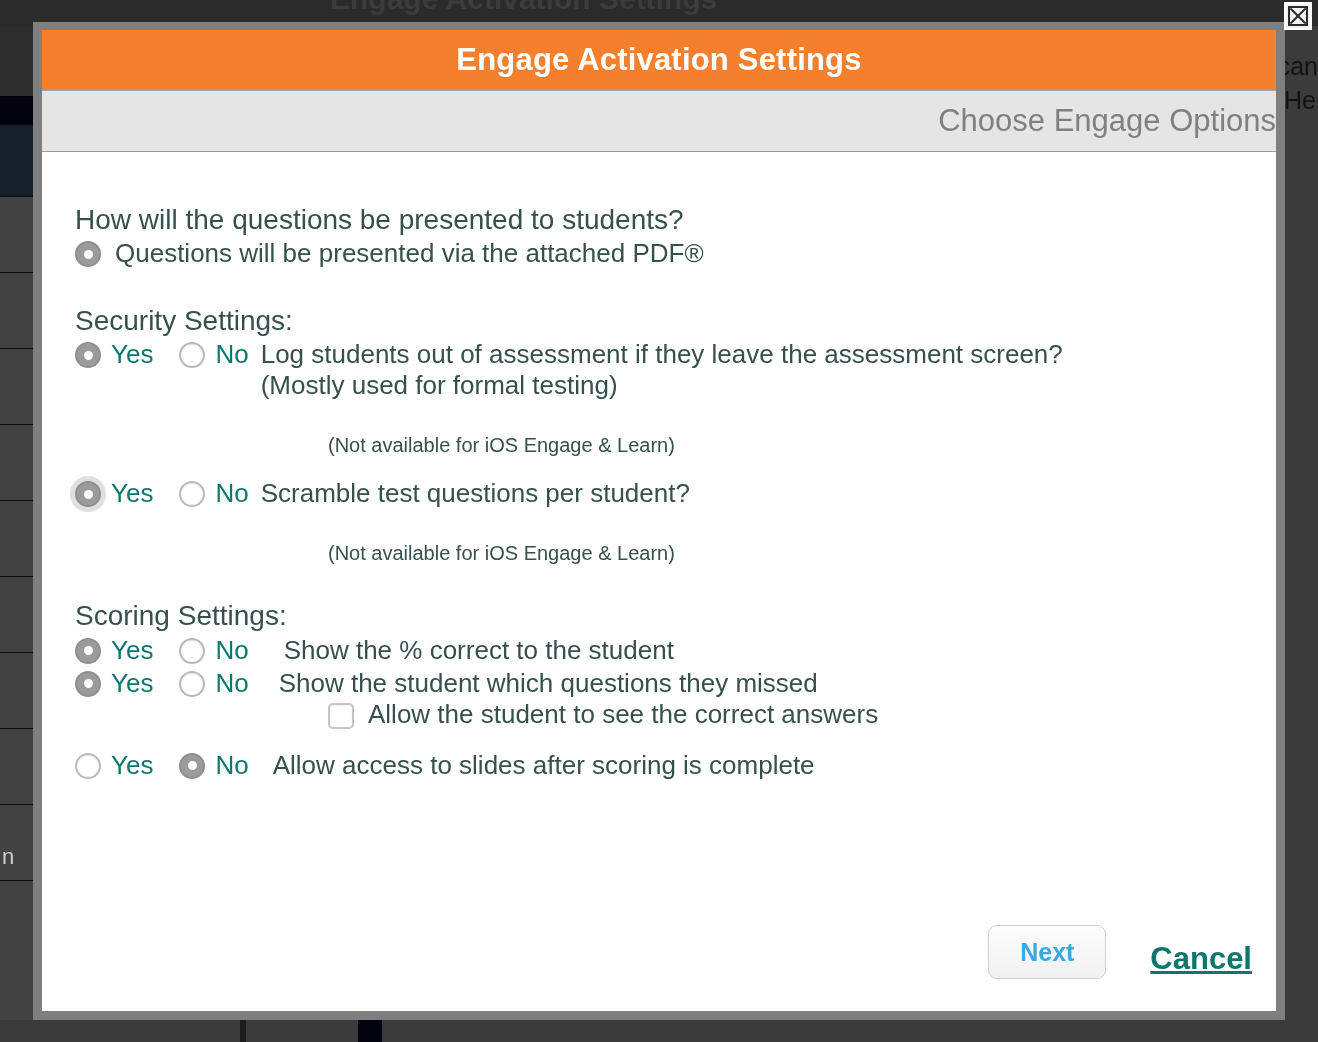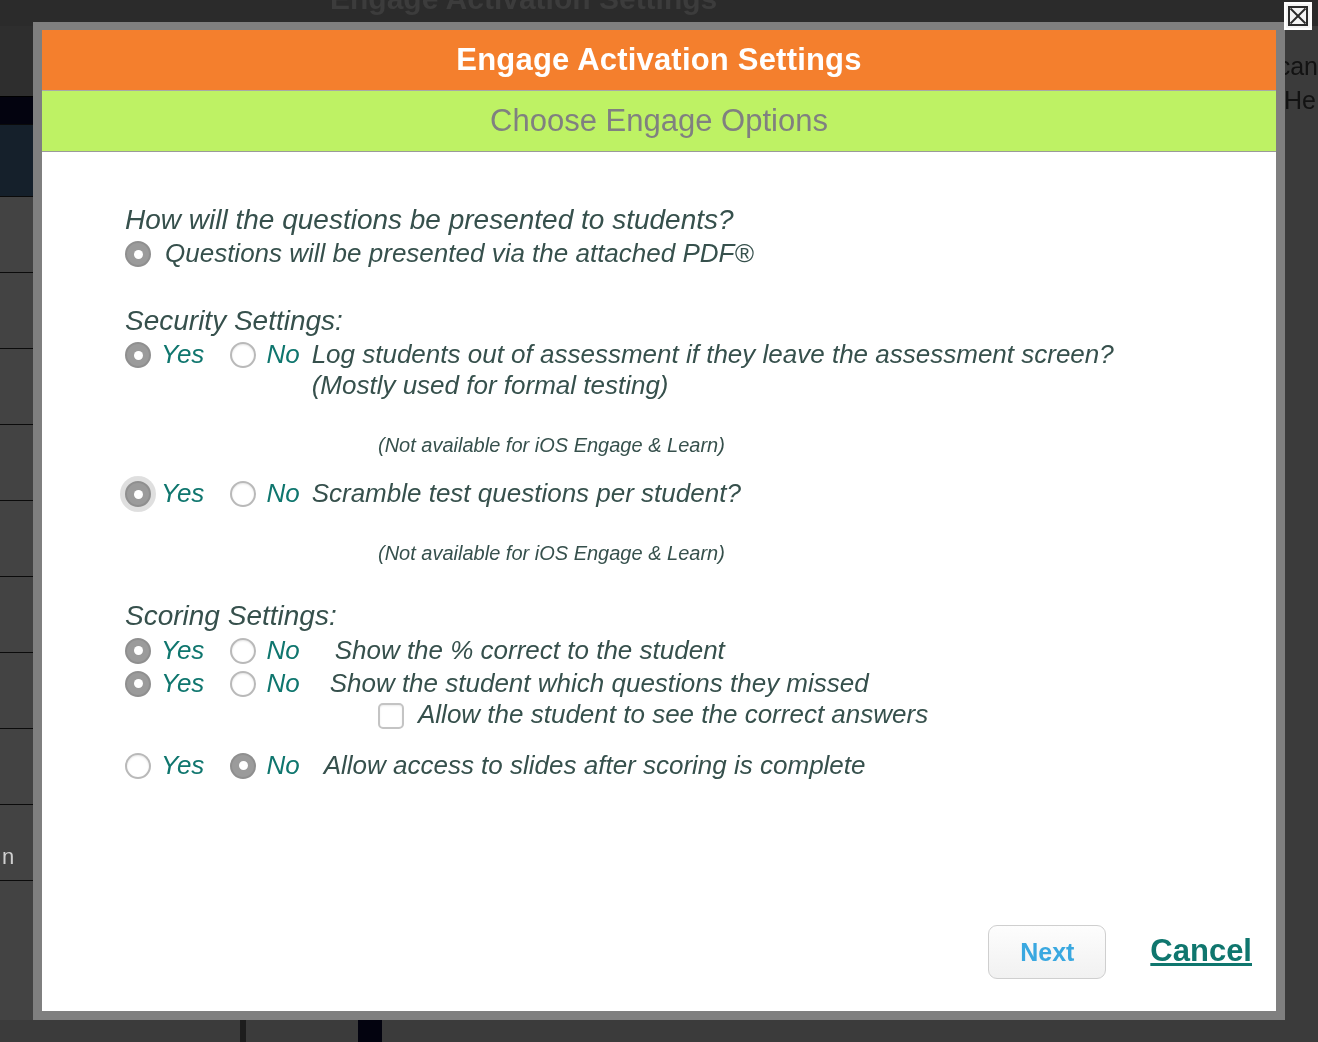--- a/index.html
+++ b/index.html
@@ -93,34 +93,34 @@
     background: #f47f2d;
     border-bottom: 1px solid #a8a8a8;
     color: #ffffff;
     font-size: 31px;
     font-weight: bold;
     display: flex; align-items: center; justify-content: center;
     letter-spacing: .2px;
   }
   #modal-subtitle {
     height: 61px;
-    background: #bef264;
+    background: #e5e5e5;
     border-bottom: 1px solid #9a9a9a;
     color: #808080;
     font-size: 31px;
-    display: flex; align-items: center; justify-content: center;
+    display: flex; align-items: center; justify-content: flex-end;
   }
   #modal-body {
     padding: 52px 0 0 0;
     position: relative;
     height: 857px;
   }
 
   
-  .content { padding-left: 83px; font-style: italic; }
+  .content { padding-left: 33px; }
 
   .section-heading {
     color: #36504c;
     font-size: 28px;
     margin: 0 0 2px 0;
     line-height: 1.15;
   }
   .gap-lg { height: 34px; }
   .gap-md { height: 20px; }
 
@@ -199,21 +199,21 @@
     line-height: 26px;
   }
   .indent-note { margin-left: 253px; margin-top: 31px; }
   .indent-check { margin-left: 253px; display: flex; align-items: flex-start; text-align: center; }
   .indent-check .opt-text { margin-left: 14px; }
 
   
   #footer {
     position: absolute;
     right: 24px; bottom: 30px;
-    display: flex; align-items: center;
+    display: flex; align-items: flex-end;
   }
   #next-button {
     width: 118px; height: 54px;
     background: linear-gradient(#fdfdfd, #f1f1f1);
     border: 1px solid #cfcfcf;
     border-radius: 9px;
     color: #3aa8e0;
     font-size: 25px; font-weight: bold;
     display: flex; align-items: center; justify-content: center;
     cursor: pointer;

